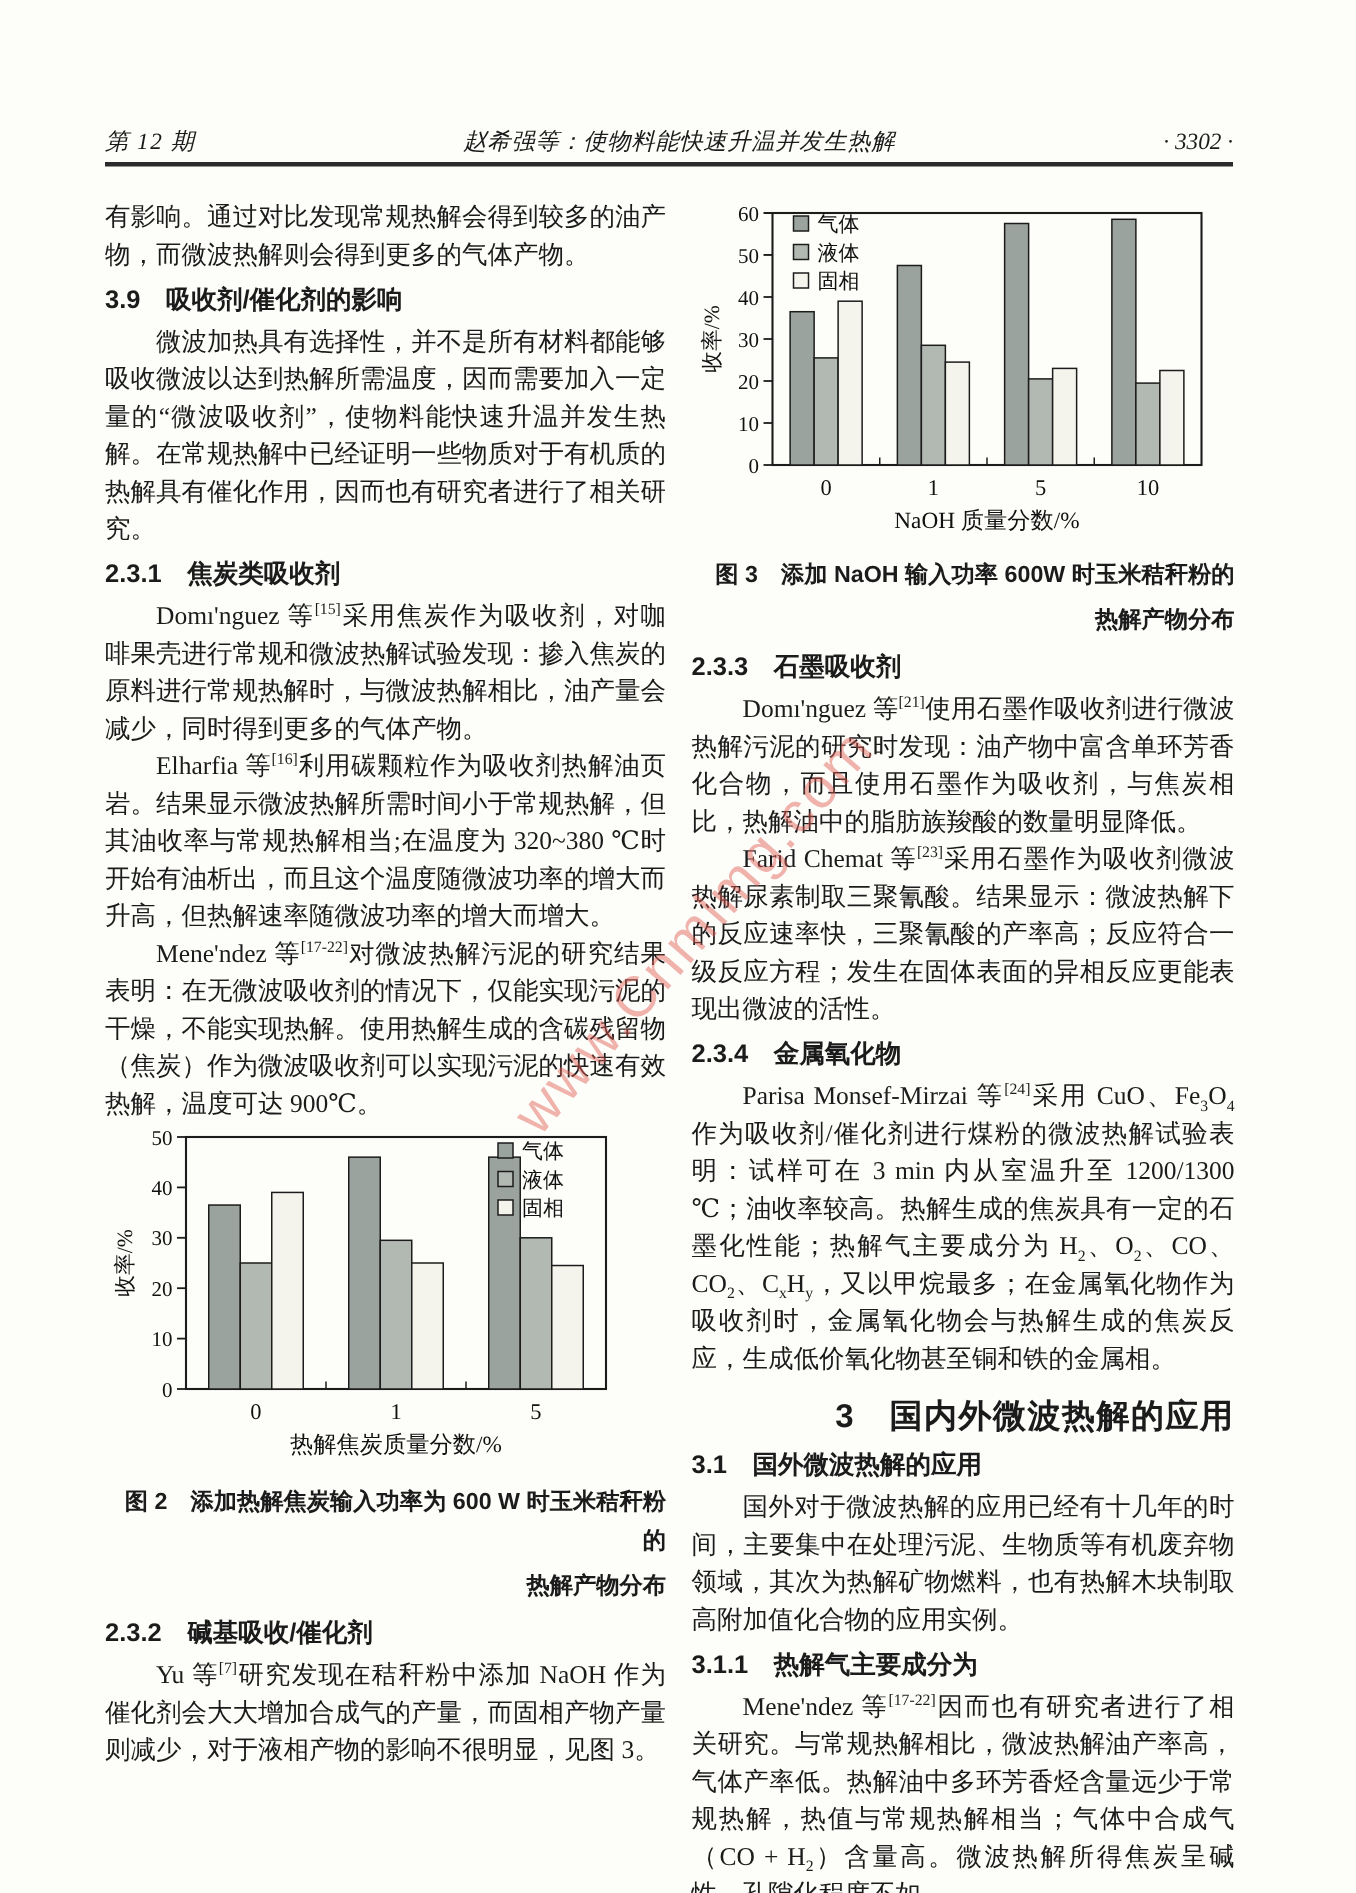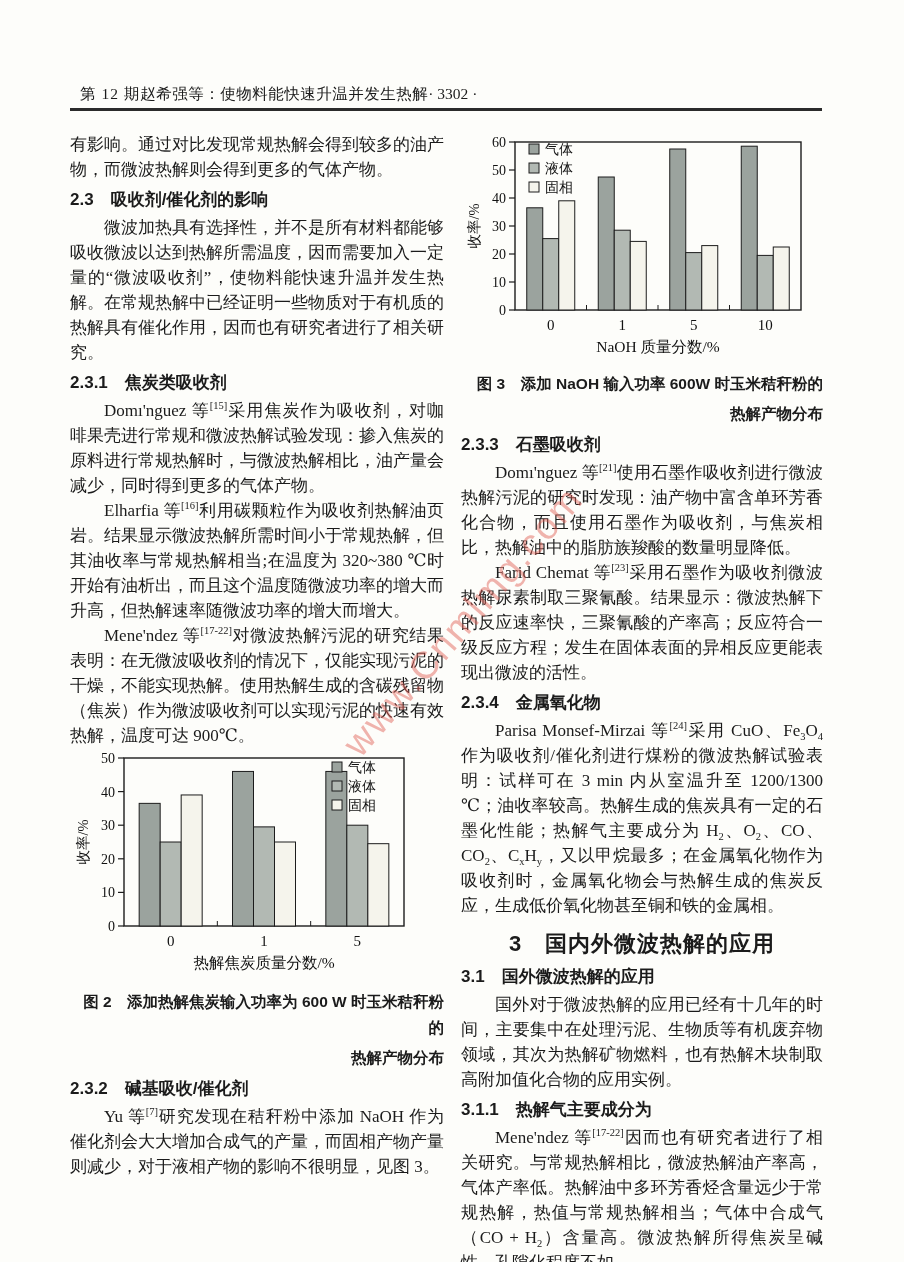--- a/index.html
+++ b/index.html
@@ -1,34 +1,34 @@
 <!DOCTYPE html>
 <html><head>
 <meta charset="utf-8">
 <style>
   html,body{margin:0;padding:0;background:#e8e8e8;}
   .page{position:relative;width:904px;height:1262px;background:#fdfdfa;overflow:hidden;
         font-family:"Liberation Serif","DejaVu Serif",serif;color:#1b1b1b;}
-  .header{position:absolute;left:80px;top:84px;width:752px;display:flex;
-          justify-content:flex-start;align-items:baseline;font-size:15.5px;}
+  .header{position:absolute;left:70px;top:84px;width:752px;display:flex;
+          justify-content:space-between;align-items:baseline;font-size:15.5px;font-style:italic;}
   .header .issue{letter-spacing:1px;}
   .header .jtitle{letter-spacing:.5px;}
   .rule{position:absolute;left:70px;top:108px;width:752px;height:2.5px;background:#2b2b2b;}
   .col{position:absolute;top:132px;font-size:17px;line-height:25px;text-align:justify;
        text-justify:inter-ideograph;}
   .col-left{left:70px;width:374px;}
   .col-right{left:461px;width:362px;}
   .para{margin:0;}
   .para.indent{text-indent:2em;}
   .para sup{font-size:10.5px;line-height:0;}
   .para sub{font-size:10.5px;line-height:0;}
   .hd{font-family:"Liberation Sans","DejaVu Sans",sans-serif;font-weight:bold;
       font-size:17px;margin:5px 0 3px;text-align:left;}
   .HD{font-family:"Liberation Sans","DejaVu Sans",sans-serif;font-weight:bold;
-      font-size:22px;margin:13px 0 8px;text-align:center;letter-spacing:1px;}
+      font-size:22px;margin:13px 0 8px;text-align:right;letter-spacing:1px;}
   .caption{font-family:Liberation Sans, sans-serif;font-weight:bold;
            font-size:15.5px;line-height:26px;text-align:right;margin:4px 0 4px;}
   .chartwrap{margin:4px 0 0 0;}
   .watermark{position:absolute;left:292px;top:600px;font-size:38px;letter-spacing:2px;
              font-family:"Liberation Sans","DejaVu Sans",sans-serif;color:#e05a50;opacity:.45;
              transform:rotate(-49deg);transform-origin:center;pointer-events:none;white-space:nowrap;}
   svg text{font-family:"Liberation Serif","DejaVu Serif",serif;}
 </style>
 </head>
 <body>
@@ -36,21 +36,21 @@
 <div class="page">
   <div class="header">
     <span class="issue">第 12 期</span>
     <span class="jtitle">赵希强等：使物料能快速升温并发生热解</span>
     <span class="pageno">· 3302 ·</span>
   </div>
   <div class="rule"></div>
 
   <div class="col col-left">
       <p class="para"><span>有影响。通过对比发现常规热解会得到较多的油产物，而微波热解则会得到更多的气体产物。</span></p>
-      <div class="hd">2.3　吸收剂/催化剂的影响</div>
+      <div class="hd">3.9　吸收剂/催化剂的影响</div>
       <p class="para indent"><span>微波加热具有选择性，并不是所有材料都能够吸收微波以达到热解所需温度，因而需要加入一定量的“微波吸收剂”，使物料能快速升温并发生热解。在常规热解中已经证明一些物质对于有机质的热解具有催化作用，因而也有研究者进行了相关研究。</span></p>
       <div class="hd">2.3.1　焦炭类吸收剂</div>
       <p class="para indent"><span>Domı'nguez 等</span><sup>[15]</sup><span>采用焦炭作为吸收剂，对咖啡果壳进行常规和微波热解试验发现：掺入焦炭的原料进行常规热解时，与微波热解相比，油产量会减少，同时得到更多的气体产物。</span></p>
       <p class="para indent"><span>Elharfia 等</span><sup>[16]</sup><span>利用碳颗粒作为吸收剂热解油页岩。结果显示微波热解所需时间小于常规热解，但其油收率与常规热解相当;在温度为 320~380 ℃时开始有油析出，而且这个温度随微波功率的增大而升高，但热解速率随微波功率的增大而增大。</span></p>
       <p class="para indent"><span>Mene'ndez 等</span><sup>[17-22]</sup><span>对微波热解污泥的研究结果表明：在无微波吸收剂的情况下，仅能实现污泥的干燥，不能实现热解。使用热解生成的含碳残留物（焦炭）作为微波吸收剂可以实现污泥的快速有效热解，温度可达 900℃。</span></p>
       <div class="chartwrap"><svg width="344" height="226">
           <rect x="54" y="6" width="280" height="168" fill="none" stroke="#1c1c1c" stroke-width="1.4"></rect>
           <line x1="48" y1="174" x2="54" y2="174" stroke="#1c1c1c" stroke-width="1.2"></line>
           <text x="45" y="179" text-anchor="end" font-size="14" fill="#111">0</text>
           <line x1="48" y1="140.4" x2="54" y2="140.4" stroke="#1c1c1c" stroke-width="1.2"></line>

